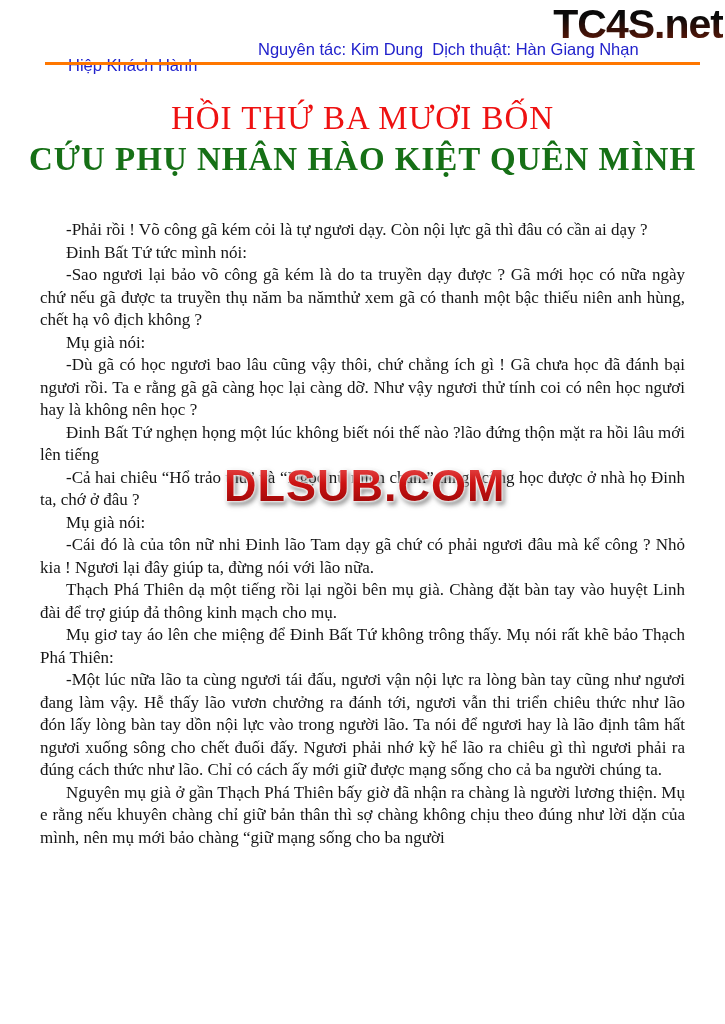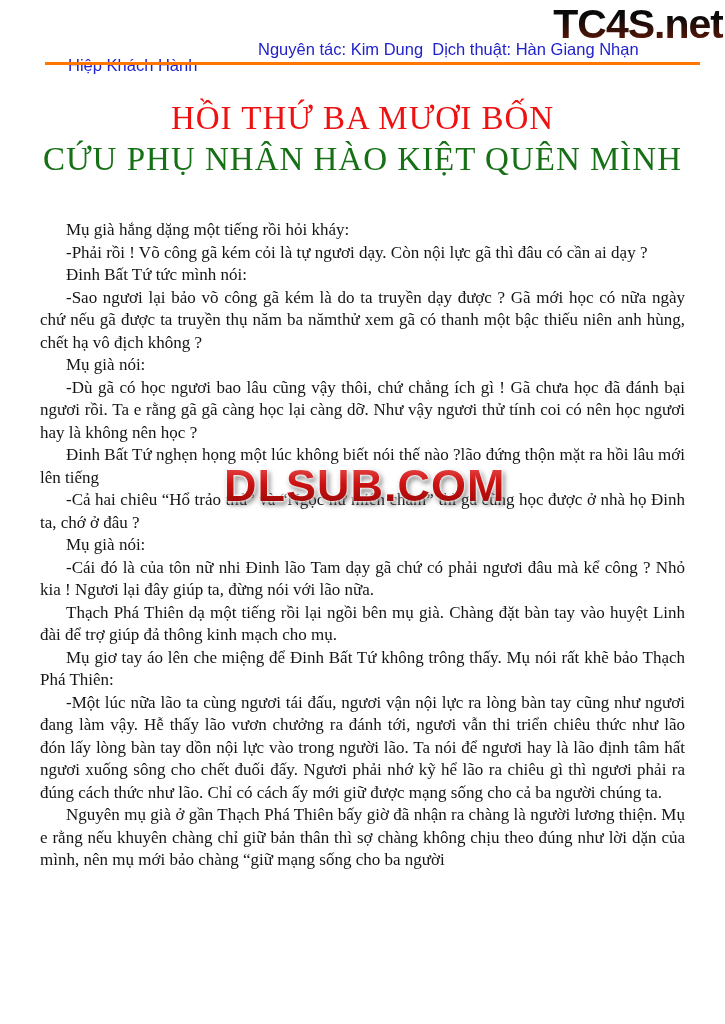--- a/index.html
+++ b/index.html
@@ -33,21 +33,21 @@
   }
 
   
   .title1{
     position:absolute;top:100px;left:0;width:100%;
     text-align:center;font-size:33px;font-weight:400;letter-spacing:1px;
     color:#ee1111;margin:0;font-family:"Liberation Serif", serif;
   }
   .title2{
     position:absolute;top:141px;left:0;width:100%;
-    text-align:center;font-size:33px;font-weight:400;letter-spacing:1px;
+    text-align:center;font-size:33px;font-weight:700;letter-spacing:1px;
     color:#167016;margin:0;font-family:"Liberation Serif", serif;
   }
 
   
   .body-text{
     position:absolute;top:219px;left:40px;width:645px;
     font-size:17px;line-height:22.5px;color:#151515;
     text-align:justify;
   }
   .body-text p{margin:0;text-indent:26px;}
@@ -100,21 +100,20 @@
   <div class="header-row">
     <span class="book-title">Hiệp Khách Hành</span>
     <span class="credits">Nguyên tác: Kim Dung  Dịch thuật: Hàn Giang Nhạn</span>
   </div>
   <div class="orange-rule"></div>
 
   <h1 class="title1">HỒI THỨ BA MƯƠI BỐN</h1>
   <h2 class="title2">CỨU PHỤ NHÂN HÀO KIỆT QUÊN MÌNH</h2>
 
   <div class="body-text">
-      <p>Mụ già hắng dặng một tiếng rồi hỏi kháy:</p>
       <p>-Phải rồi ! Võ công gã kém cỏi là tự ngươi dạy. Còn nội lực gã thì đâu có cần ai dạy ?</p>
       <p>Đinh Bất Tứ tức mình nói:</p>
       <p>-Sao ngươi lại bảo võ công gã kém là do ta truyền dạy được ? Gã mới học có nữa ngày chứ nếu gã được ta truyền thụ năm ba nămthử xem gã có thanh một bậc thiếu niên anh hùng, chết hạ vô địch không ?</p>
       <p>Mụ già nói:</p>
       <p>-Dù gã có học ngươi bao lâu cũng vậy thôi, chứ chẳng ích gì ! Gã chưa học đã đánh bại ngươi rồi. Ta e rằng gã gã càng học lại càng dỡ. Như vậy ngươi thử tính coi có nên học ngươi hay là không nên học ?</p>
       <p>Đinh Bất Tứ nghẹn họng một lúc không biết nói thế nào ?lão đứng thộn mặt ra hồi lâu mới lên tiếng</p>
       <p>-Cả hai chiêu “Hổ trảo thủ” và “Ngọc nữ miên châm” thì gã cũng học được ở nhà họ Đinh ta, chớ ở đâu ?</p>
       <p>Mụ già nói:</p>
       <p>-Cái đó là của tôn nữ nhi Đinh lão Tam dạy gã chứ có phải ngươi đâu mà kể công ? Nhỏ kia ! Ngươi lại đây giúp ta, đừng nói với lão nữa.</p>
       <p>Thạch Phá Thiên dạ một tiếng rồi lại ngồi bên mụ già. Chàng đặt bàn tay vào huyệt Linh đài để trợ giúp đả thông kinh mạch cho mụ.</p>

